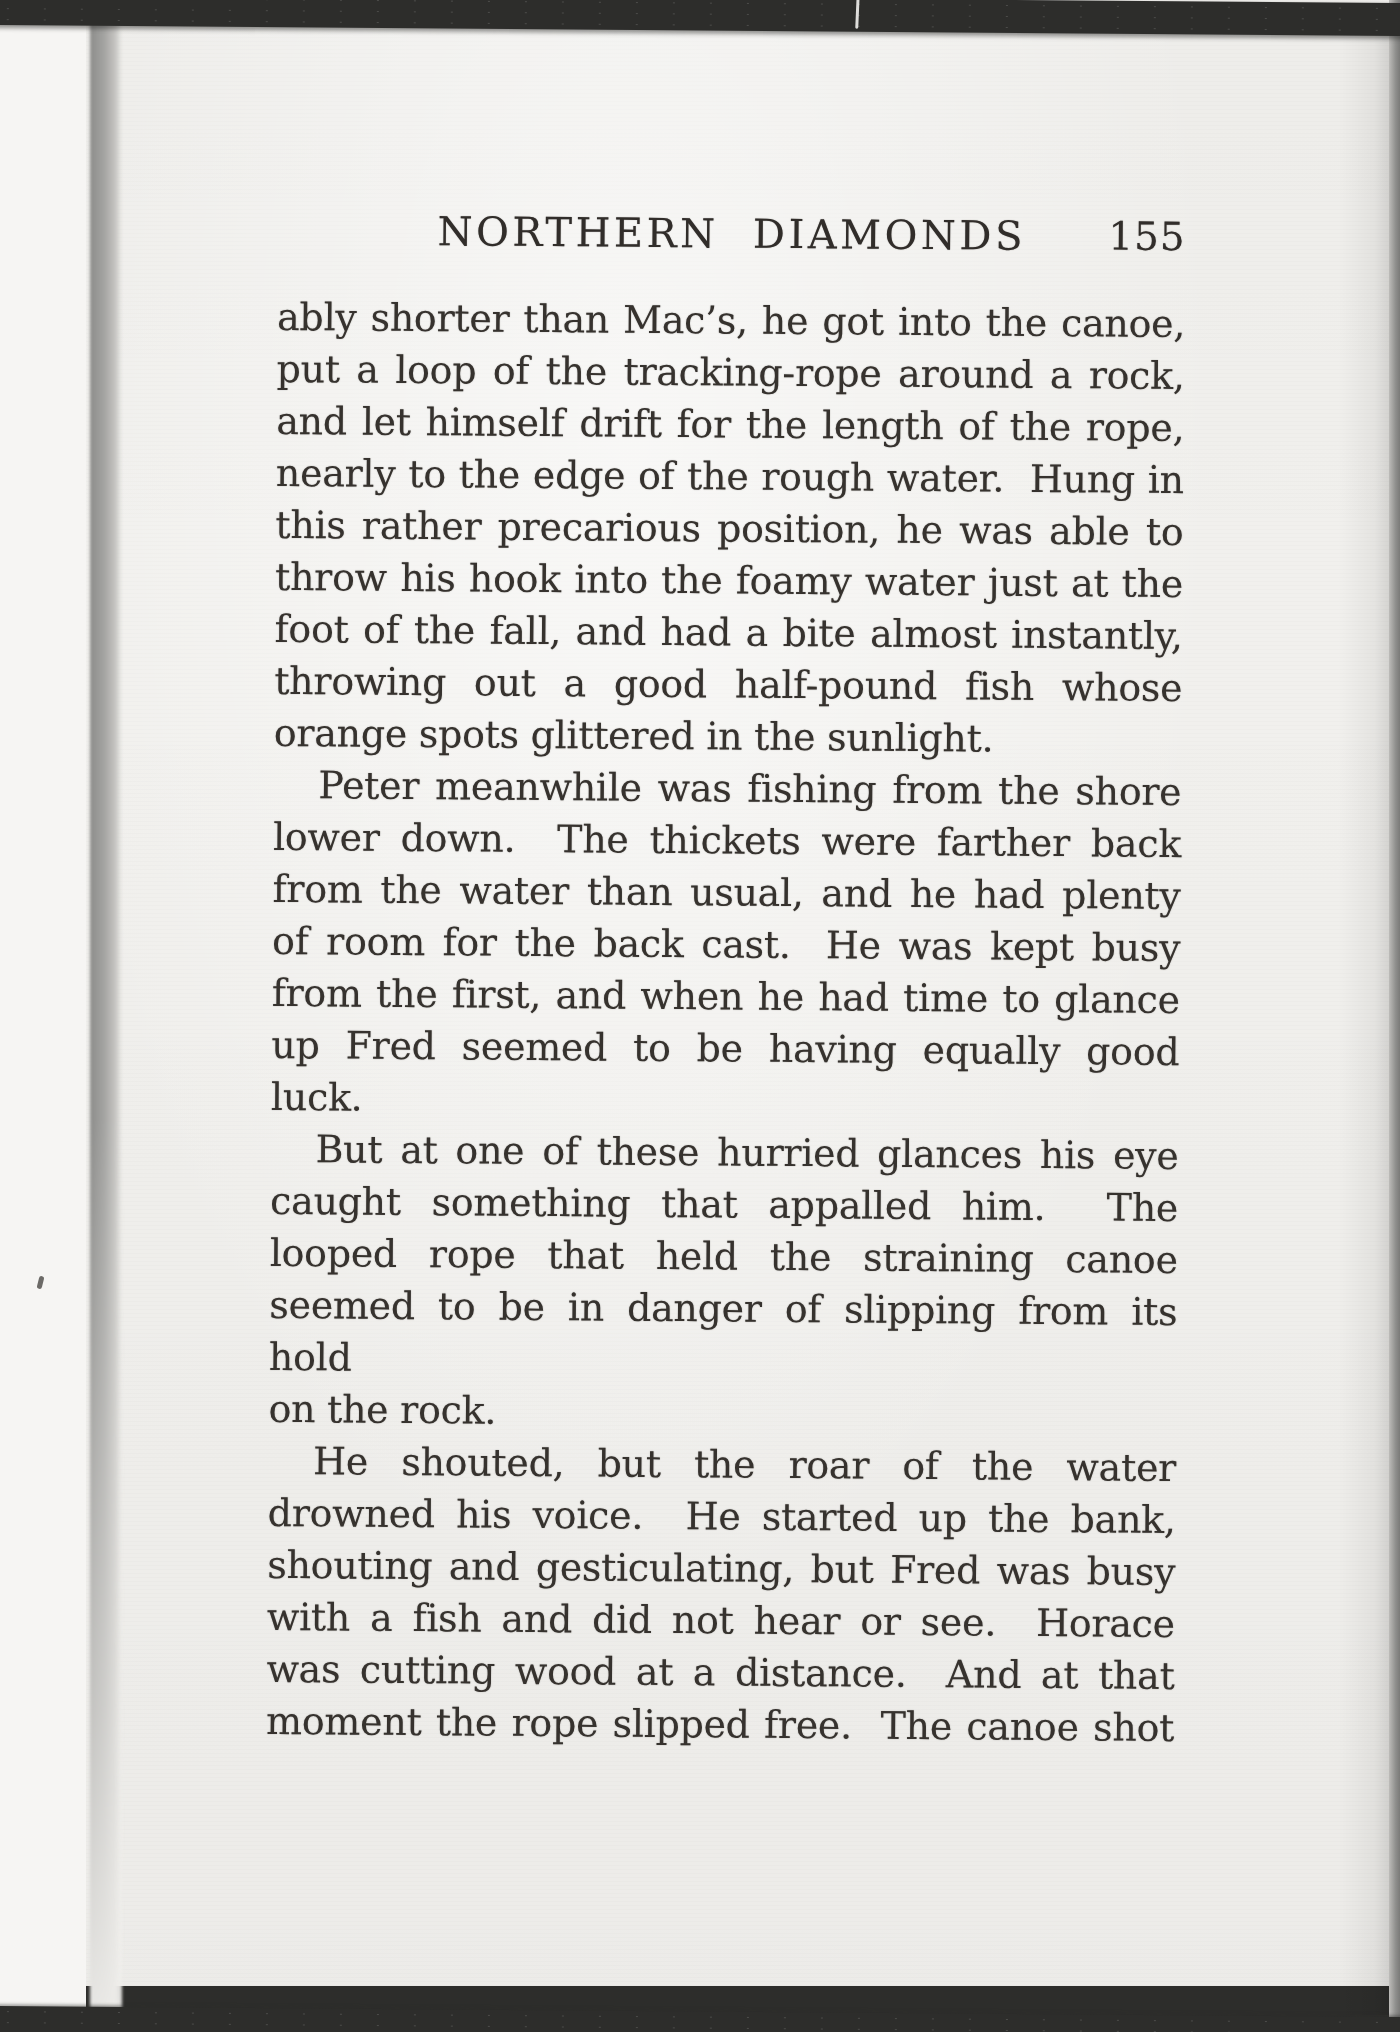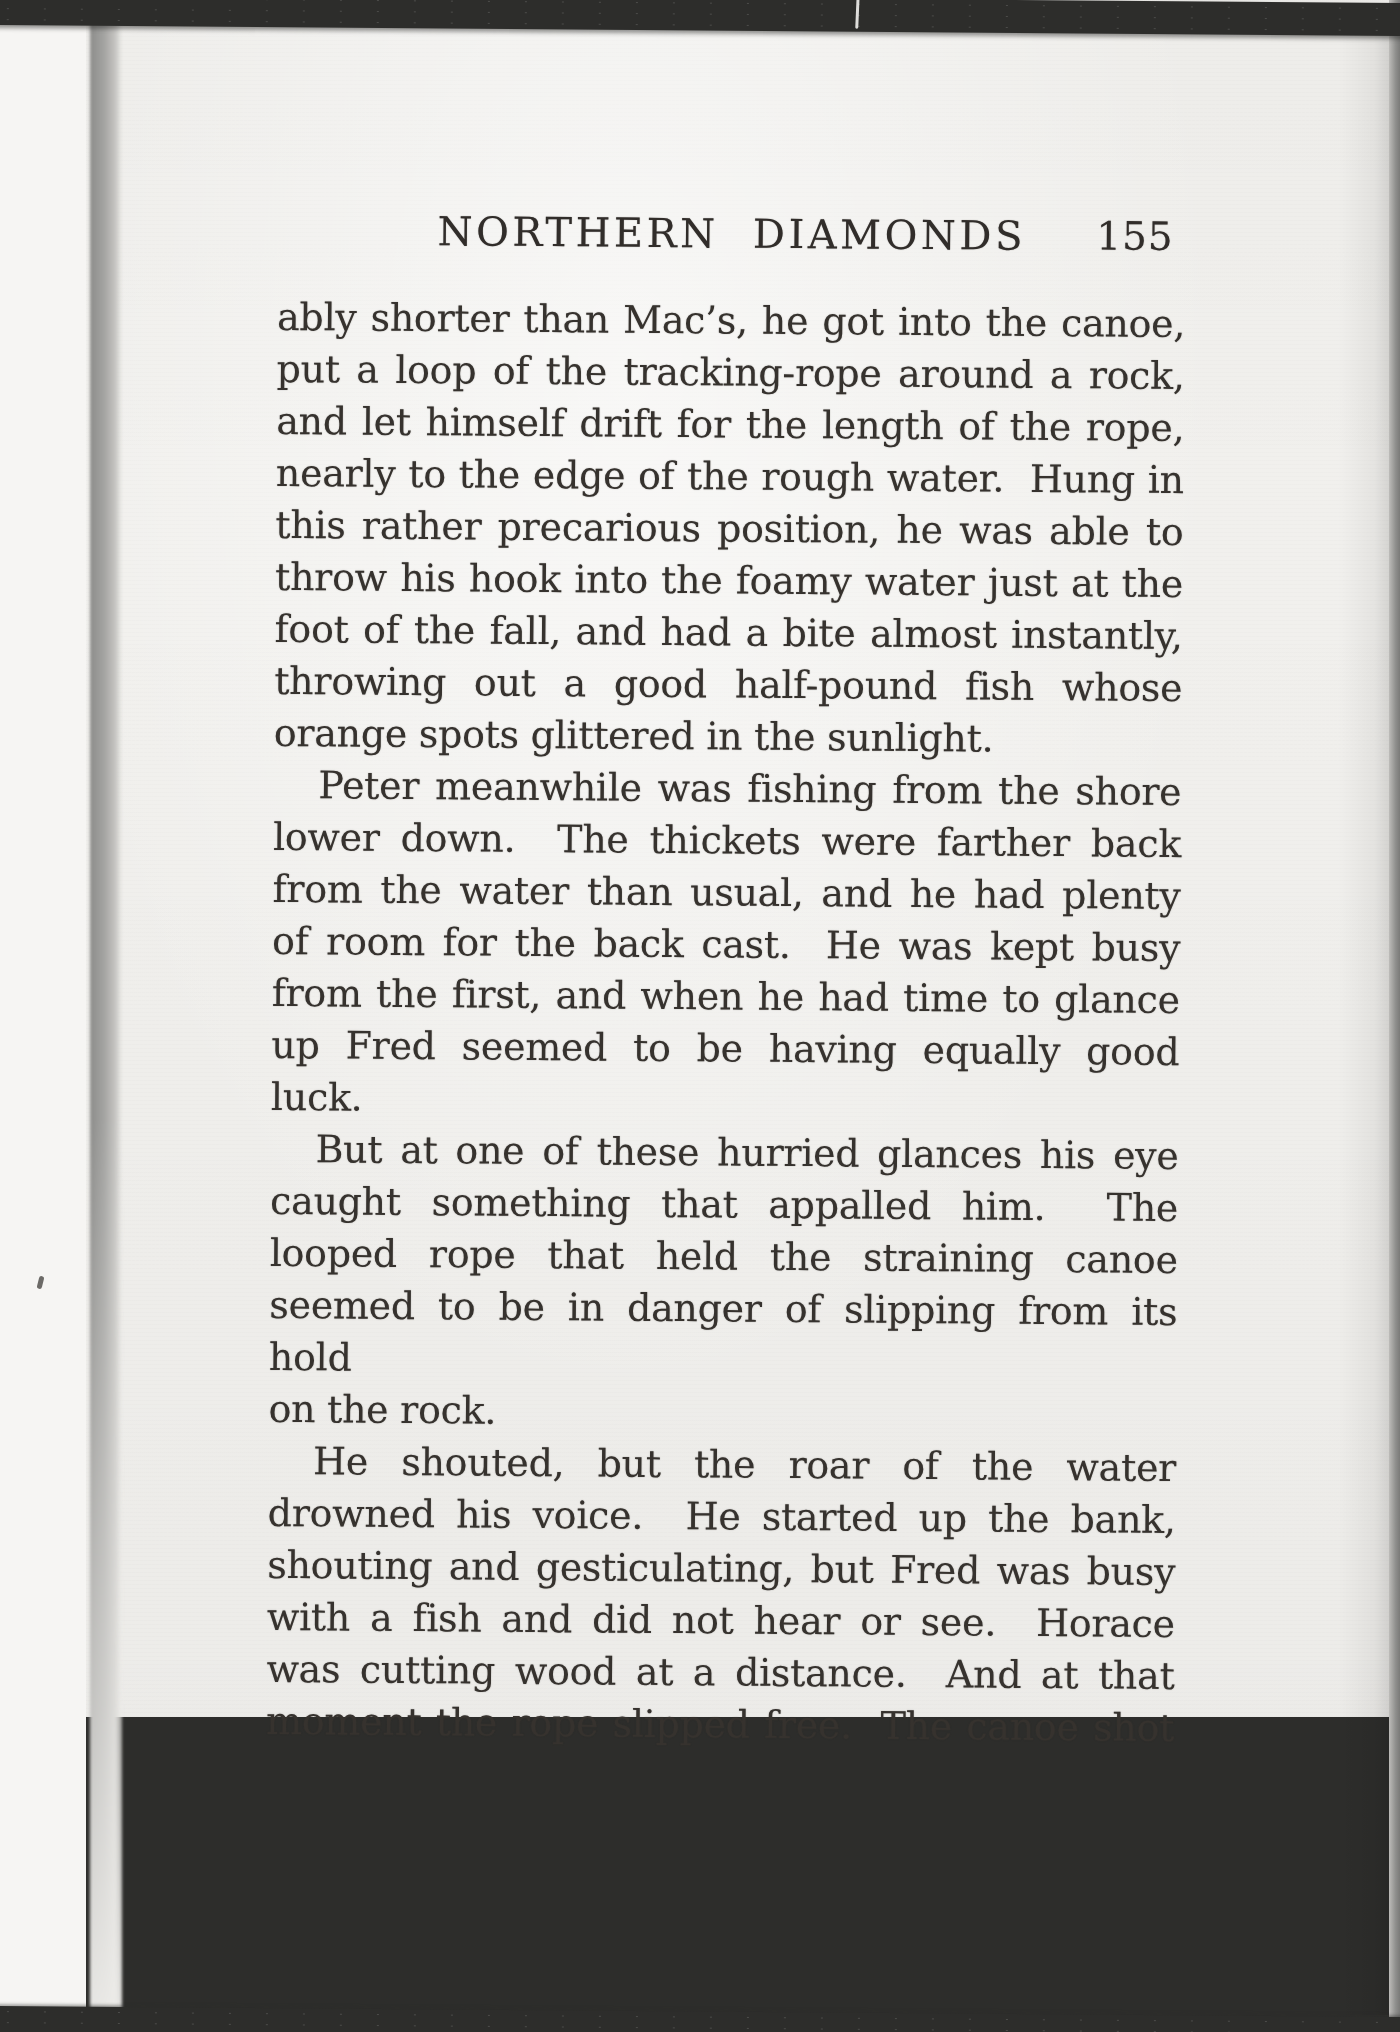--- a/index.html
+++ b/index.html
@@ -7,21 +7,21 @@
     padding: 0;
     width: 1400px;
     height: 2032px;
     overflow: hidden;
     background: #2d2d2b;
     font-family: "DejaVu Serif", serif;
   }
   .scan {
     position: relative;
     width: 1400px;
-    height: 1717px;
+    height: 1986px;
     background: var(--paper, #f1f0ed);
   }
   
   .paper-shade {
     position: absolute;
     inset: 0;
     background:
       radial-gradient(ellipse at 45% 22%, rgba(255,255,255,0.55) 0%, rgba(255,255,255,0) 55%),
       linear-gradient(180deg, rgba(0,0,0,0.015) 0%, rgba(0,0,0,0.0) 30%, rgba(0,0,0,0.02) 100%),
       repeating-linear-gradient(0deg, rgba(0,0,0,0.012) 0 1px, rgba(0,0,0,0) 1px 4px);
@@ -128,21 +128,21 @@
     color: var(--header-ink, #312d2a);
   }
   .running-header .title {
     font-size: 40px;
     letter-spacing: 3.5px;
     word-spacing: 18px;
     text-shadow: 0 0 1px rgba(49,45,42,0.5);
   }
   .running-header .pagenum {
     position: absolute;
-    right: 12px; top: 0;
+    right: 0; top: 0;
     font-size: 39px;
     letter-spacing: 1px;
     text-shadow: 0 0 1px rgba(49,45,42,0.5);
   }
   .text-block {
     position: absolute;
     left: 277px; top: 291px;
     width: 908px;
     color: var(--ink, #36322e);
     font-size: 38px;

